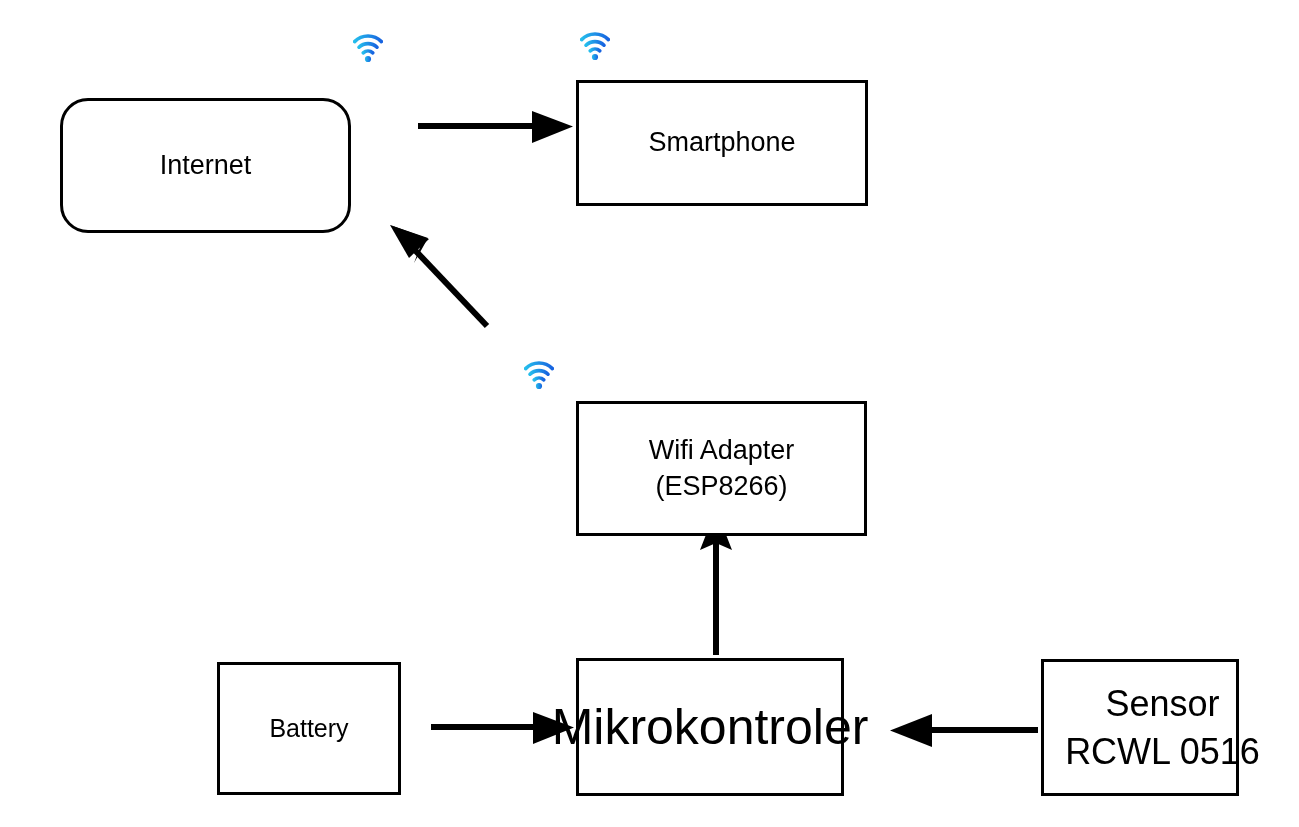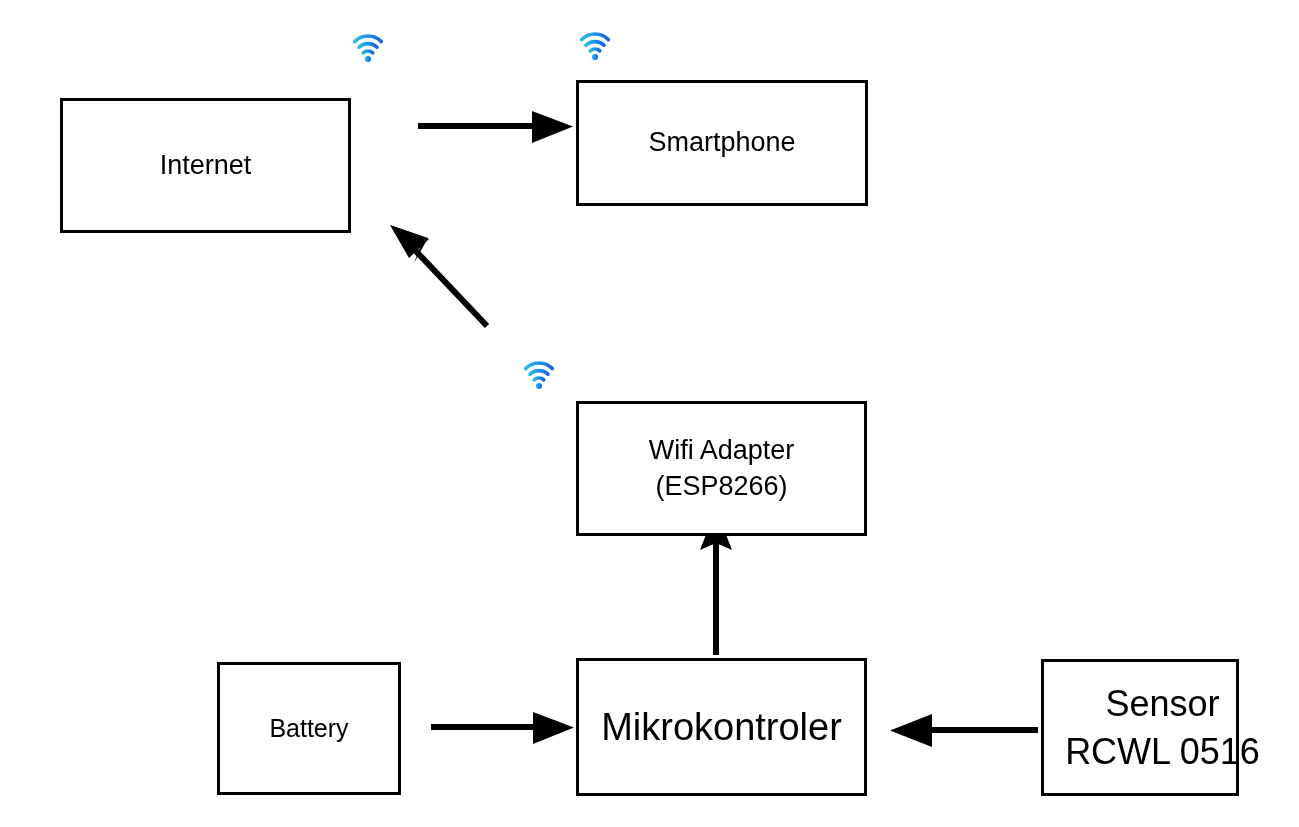--- a/index.html
+++ b/index.html
@@ -24,25 +24,25 @@
     align-items: center;
     justify-content: center;
     text-align: center;
     color: #000000;
     line-height: 1.18;
   }
   .node .label {
     display: block;
     white-space: pre;
   }
-  #node-internet      { left: 60px;   top: 98px;  width: 291px; height: 135px; font-size: 27px; }
+  #node-internet      { left: 60px;   top: 98px;  width: 291px; height: 135px; font-size: 27px; border-radius: 28px; }
   #node-smartphone    { left: 576px;  top: 80px;  width: 292px; height: 126px; font-size: 27px; }
   #node-wifi-adapter  { left: 576px;  top: 358px; width: 291px; height: 135px; font-size: 27px; margin-top: 43px; }
   #node-battery       { left: 217px;  top: 662px; width: 184px; height: 133px; font-size: 25px; text-align: center; }
-  #node-mikrokontroler{ left: 576px;  top: 658px; width: 291px; height: 138px; font-size: 38px; }
+  #node-mikrokontroler{ left: 576px;  top: 658px; width: 268px; height: 138px; font-size: 50px; }
   #node-sensor        { left: 1041px; top: 659px; width: 198px; height: 137px; font-size: 36px; padding-left: 45px; }
 
   #node-wifi-adapter .label,
   #node-sensor .label { line-height: 1.32; }
 
   .edge {
     position: absolute;
     left: 0;
     top: 0;
     width: 1299px;

